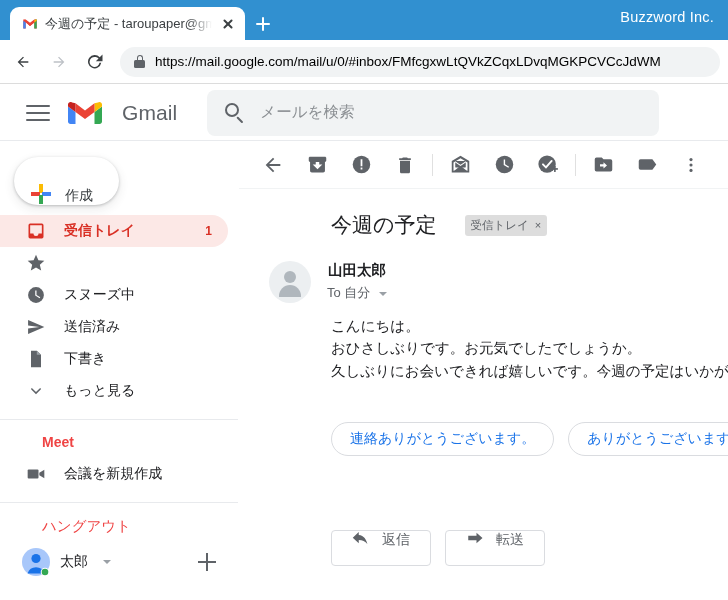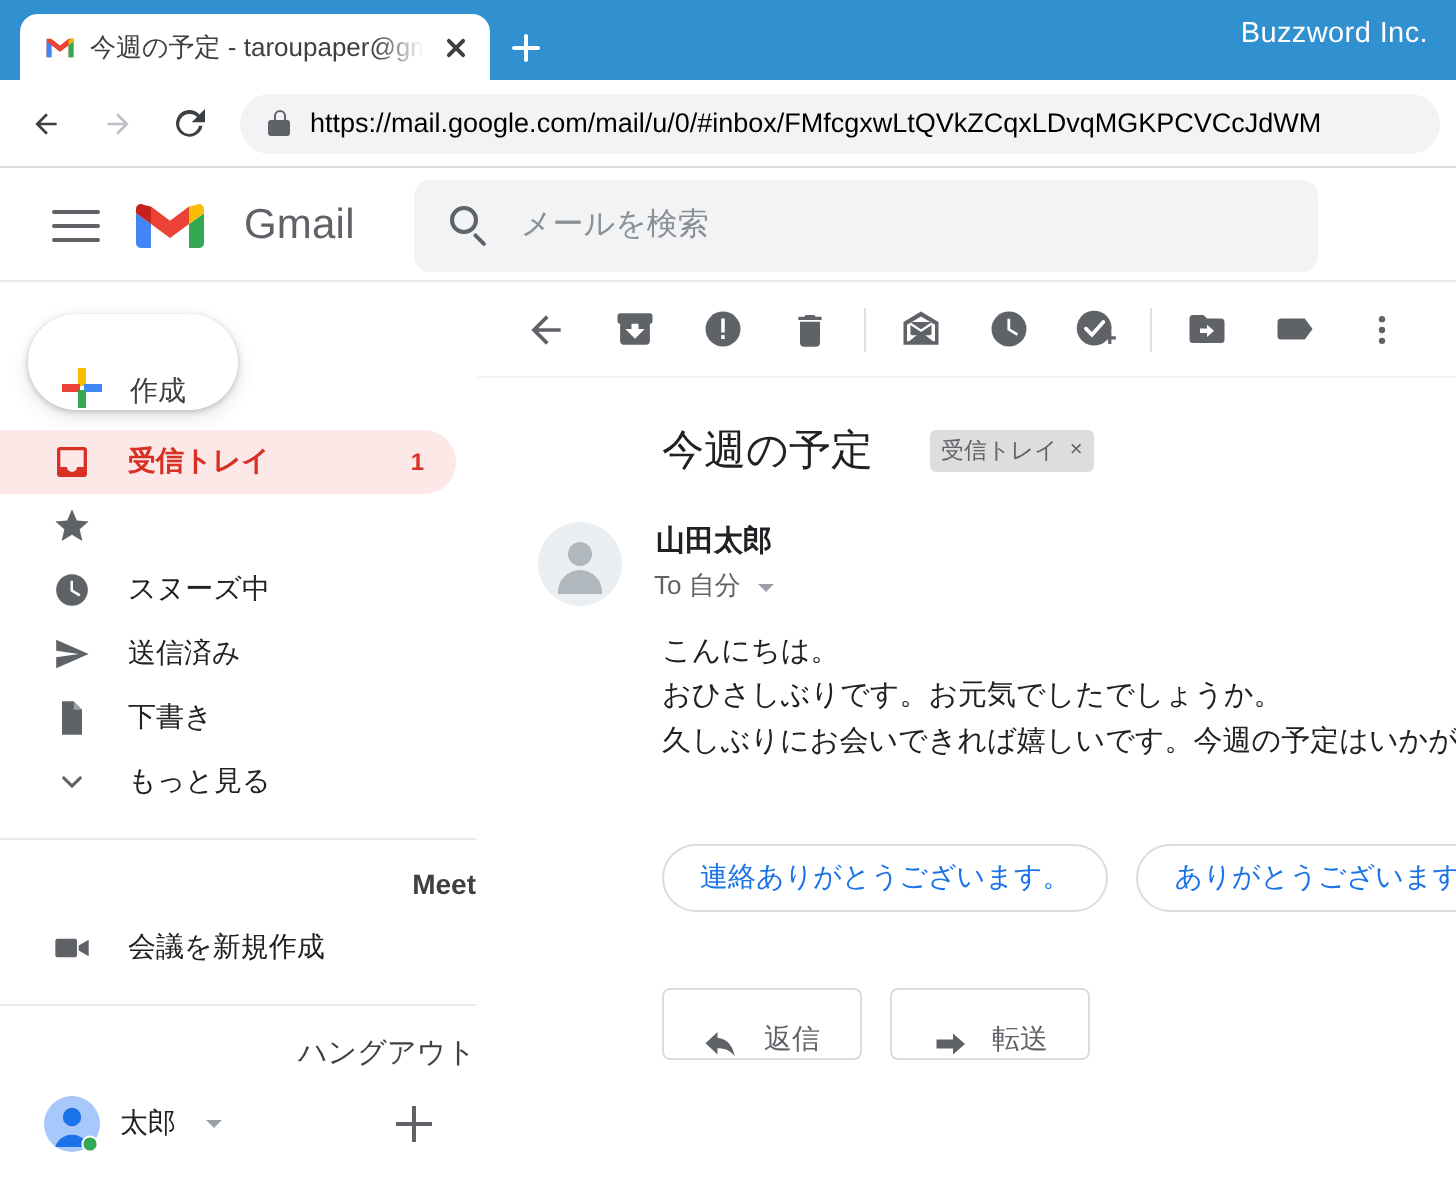--- a/index.html
+++ b/index.html
@@ -122,22 +122,22 @@
     height: 32px; display:flex; align-items:center; gap: 18px;
     padding-left: 26px; padding-right: 16px; border-radius: 0 16px 16px 0;
     margin-right: 10px; font-size: 14px; color:#202124;
   }
   .nav-item.active { background:#fce8e6; color:#d93025; font-weight:bold; }
   .nav-item .ico { width:20px; height:20px; flex:0 0 20px; position:relative; }
   .nav-item .txt { flex:1 1 auto; white-space:nowrap; }
   .nav-item .count { font-size: 12px; font-weight:bold; }
 
   .side-sep { height:1px; background:#e8eaed; margin: 12px 0 0 0; }
-  .side-title { font-size: 14px; color:#404040; font-weight:bold;
-                padding: 14px 0 8px 14px; text-align: right; }
+  .side-title { font-size: 14px; color:#ef4444; font-weight:bold;
+                padding: 14px 0 8px 42px; }
   .side-title.thin { font-weight:normal; font-size:14.5px; }
 
   .hang-row { display:flex; align-items:center; padding-left: 22px; height: 36px; gap: 10px; }
   .hang-avatar { width: 28px; height:28px; position:relative; flex:0 0 28px; }
   .hang-name { font-size:14px; color:#202124; }
   .caret-dn { width:0;height:0;border-left:4px solid transparent;border-right:4px solid transparent;
               border-top:4px solid #9aa0a6; display:inline-block; margin-left:5px; vertical-align:middle;}
   .plus-btn { margin-left:auto; margin-right: 22px; width:18px; height:18px; position:relative; }
   .plus-btn::before,.plus-btn::after{content:"";position:absolute;background:#5f6368;}
   .plus-btn::before{left:0;top:8px;width:18px;height:2px;}
@@ -180,22 +180,22 @@
   .smart-replies { display:flex; gap: 14px; padding: 40px 0 0 92px; }
   .sr-btn {
     border:1px solid #dadce0; border-radius: 18px; height: 34px;
     display:flex; align-items:center; padding: 0 18px;
     color:#1a73e8; font-size: 14px; white-space:nowrap;
   }
 
   .action-row { display:flex; gap: 14px; padding: 38px 0 0 92px; }
   .act-btn {
     border:1px solid #dadce0; border-radius: 4px; height: 36px;
-    display:flex; align-items:flex-end; gap: 12px; padding: 0 20px;
-    color:#5f6368; font-size: 14px; white-space:nowrap;
+    display:flex; align-items:flex-start; gap: 12px; padding: 0 20px;
+    color:#5f6368; font-size: 14px; white-space:nowrap;margin-top:36px;
   }
   .act-ico { width:18px;height:14px;position:relative;flex:0 0 18px; }
 </style>
 </head>
 <body>
 
 <div class="browser">
 
   <div class="tabstrip">
     <div class="tab">

